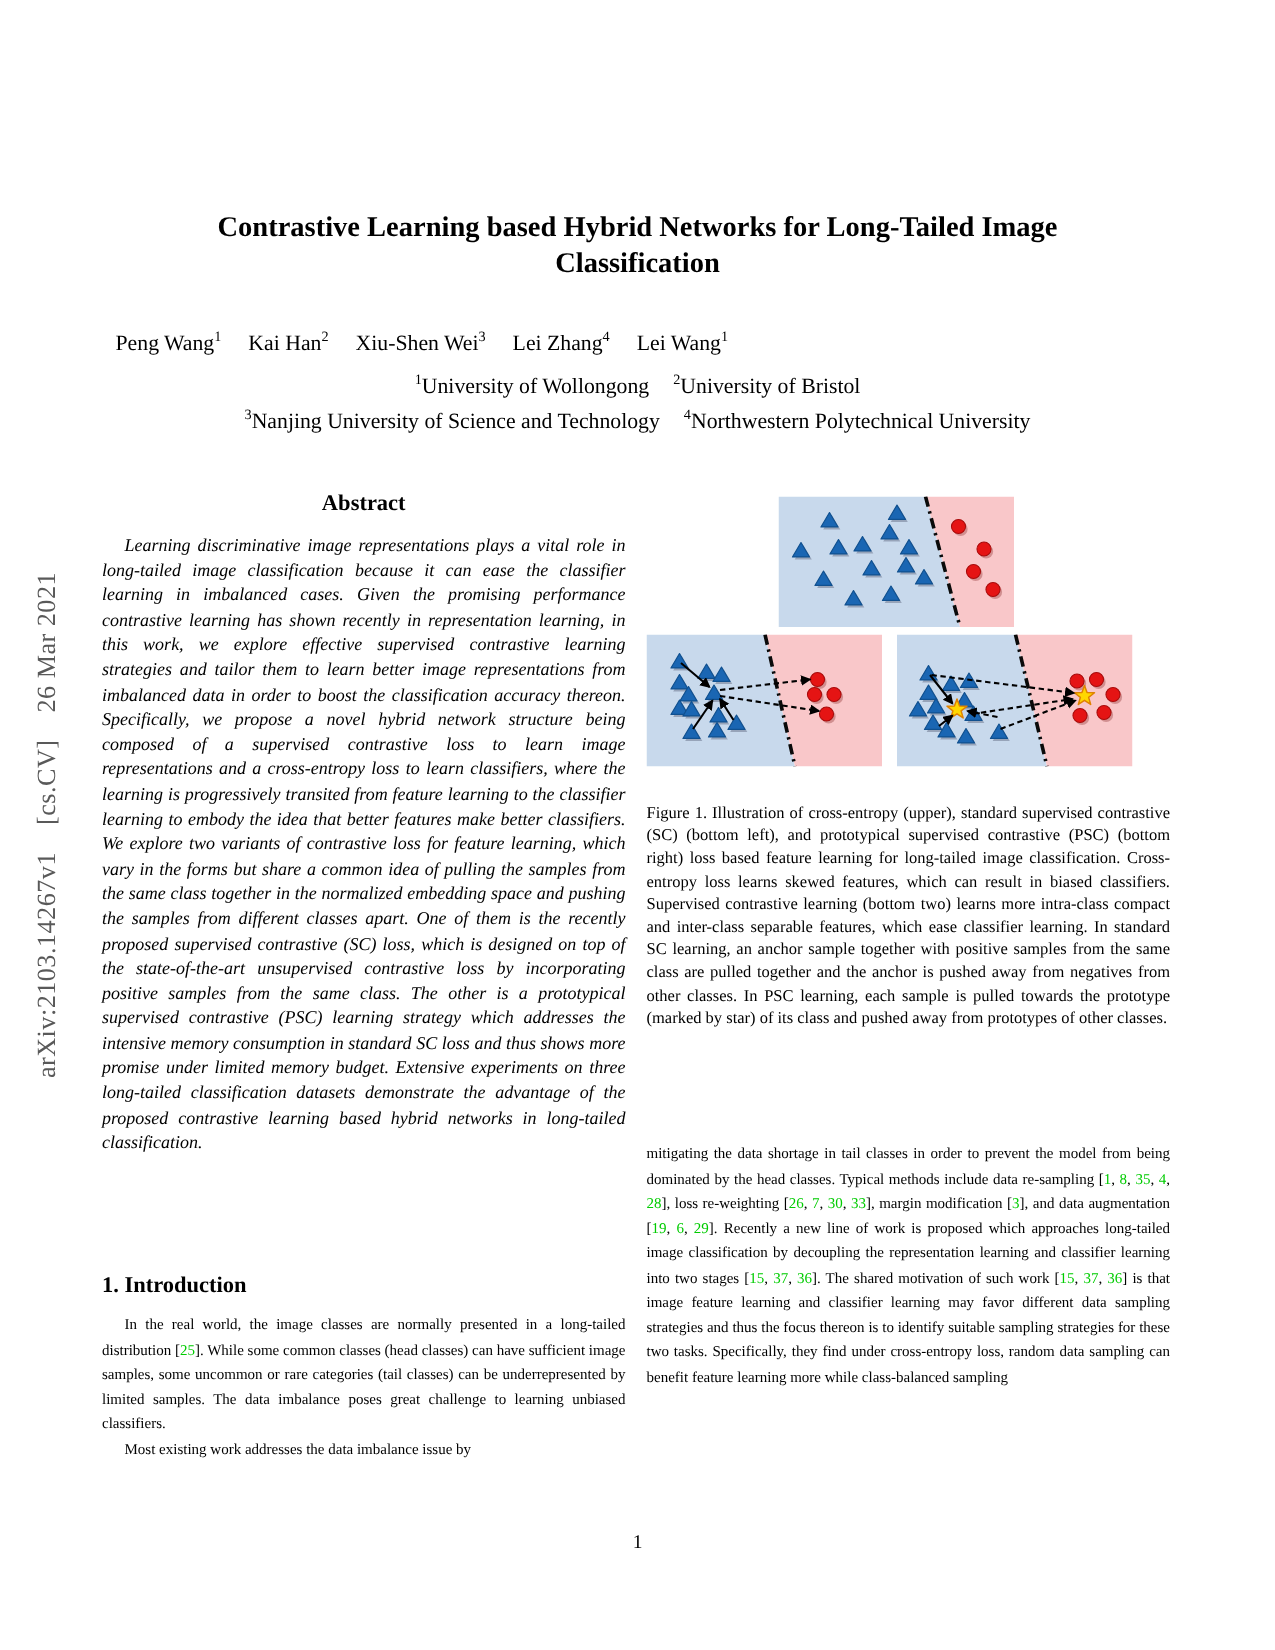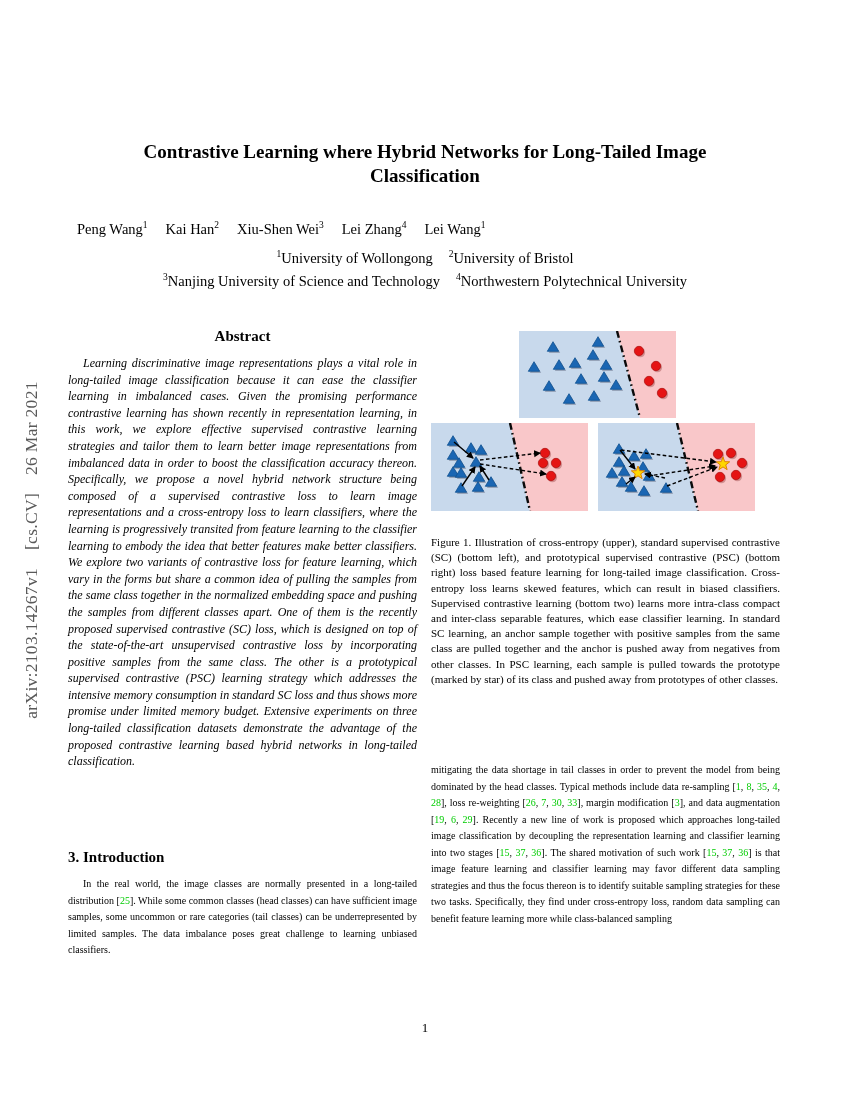--- a/index.html
+++ b/index.html
@@ -62,35 +62,36 @@
     font-size:13px;
   }
 </style>
 </head>
 <body>
 
 <div class="page">
 
   <div class="arxiv-strip"><span class="seg">arXiv:2103.14267v1</span><span class="seg">[cs.CV]</span><span class="seg">26 Mar 2021</span></div>
 
-  <h1 class="title">Contrastive Learning where Hybrid Networks for Long-Tailed Image Classification</h1>
+  <h1 class="title">Contrastive Learning based Hybrid Networks for Long-Tailed Image Classification</h1>
 
   <div class="authors"><span class="author">Peng Wang<sup>1</sup></span><span class="author">Kai Han<sup>2</sup></span><span class="author">Xiu-Shen Wei<sup>3</sup></span><span class="author">Lei Zhang<sup>4</sup></span><span class="author">Lei Wang<sup>1</sup></span></div>
 
   <div class="affils">
       <div><span class="aff"><sup>1</sup>University of Wollongong</span><span class="aff"><sup>2</sup>University of Bristol</span></div>
       <div><span class="aff"><sup>3</sup>Nanjing University of Science and Technology</span><span class="aff"><sup>4</sup>Northwestern Polytechnical University</span></div>
     </div>
 
   <div class="col col-left">
     <div class="abs-head">Abstract</div>
     <p class="abs-text">Learning discriminative image representations plays a vital role in long-tailed image classification because it can ease the classifier learning in imbalanced cases. Given the promising performance contrastive learning has shown recently in representation learning, in this work, we explore effective supervised contrastive learning strategies and tailor them to learn better image representations from imbalanced data in order to boost the classification accuracy thereon. Specifically, we propose a novel hybrid network structure being composed of a supervised contrastive loss to learn image representations and a cross-entropy loss to learn classifiers, where the learning is progressively transited from feature learning to the classifier learning to embody the idea that better features make better classifiers. We explore two variants of contrastive loss for feature learning, which vary in the forms but share a common idea of pulling the samples from the same class together in the normalized embedding space and pushing the samples from different classes apart. One of them is the recently proposed supervised contrastive (SC) loss, which is designed on top of the state-of-the-art unsupervised contrastive loss by incorporating positive samples from the same class. The other is a prototypical supervised contrastive (PSC) learning strategy which addresses the intensive memory consumption in standard SC loss and thus shows more promise under limited memory budget. Extensive experiments on three long-tailed classification datasets demonstrate the advantage of the proposed contrastive learning based hybrid networks in long-tailed classification.</p>
-    <div class="sec-head">3. Introduction</div>
+    <div class="sec-head">1. Introduction</div>
     <div class="intro-block">
       <p class="body-text indent">In the real world, the image classes are normally presented in a long-tailed distribution [<span class="cite">25</span>]. While some common classes (head classes) can have sufficient image samples, some uncommon or rare categories (tail classes) can be underrepresented by limited samples. The data imbalance poses great challenge to learning unbiased classifiers.</p>
+      <p class="body-text indent">Most existing work addresses the data imbalance issue by</p>
     </div>
   </div>
 
   <div class="col col-right">
     <div class="figure-area">
       <div class="panel panel-ce" style="width: 157px; height: 87px;">
           <svg viewBox="0 0 157 87" width="157" height="87" style="display: block;">
             <defs>
               <marker id="ah-cross-entropy" markerUnits="userSpaceOnUse" markerWidth="8" markerHeight="8" refX="6" refY="3.5" orient="auto">
                 <path d="M0,0 L7,3.5 L0,7 Z" fill="#000"></path>

